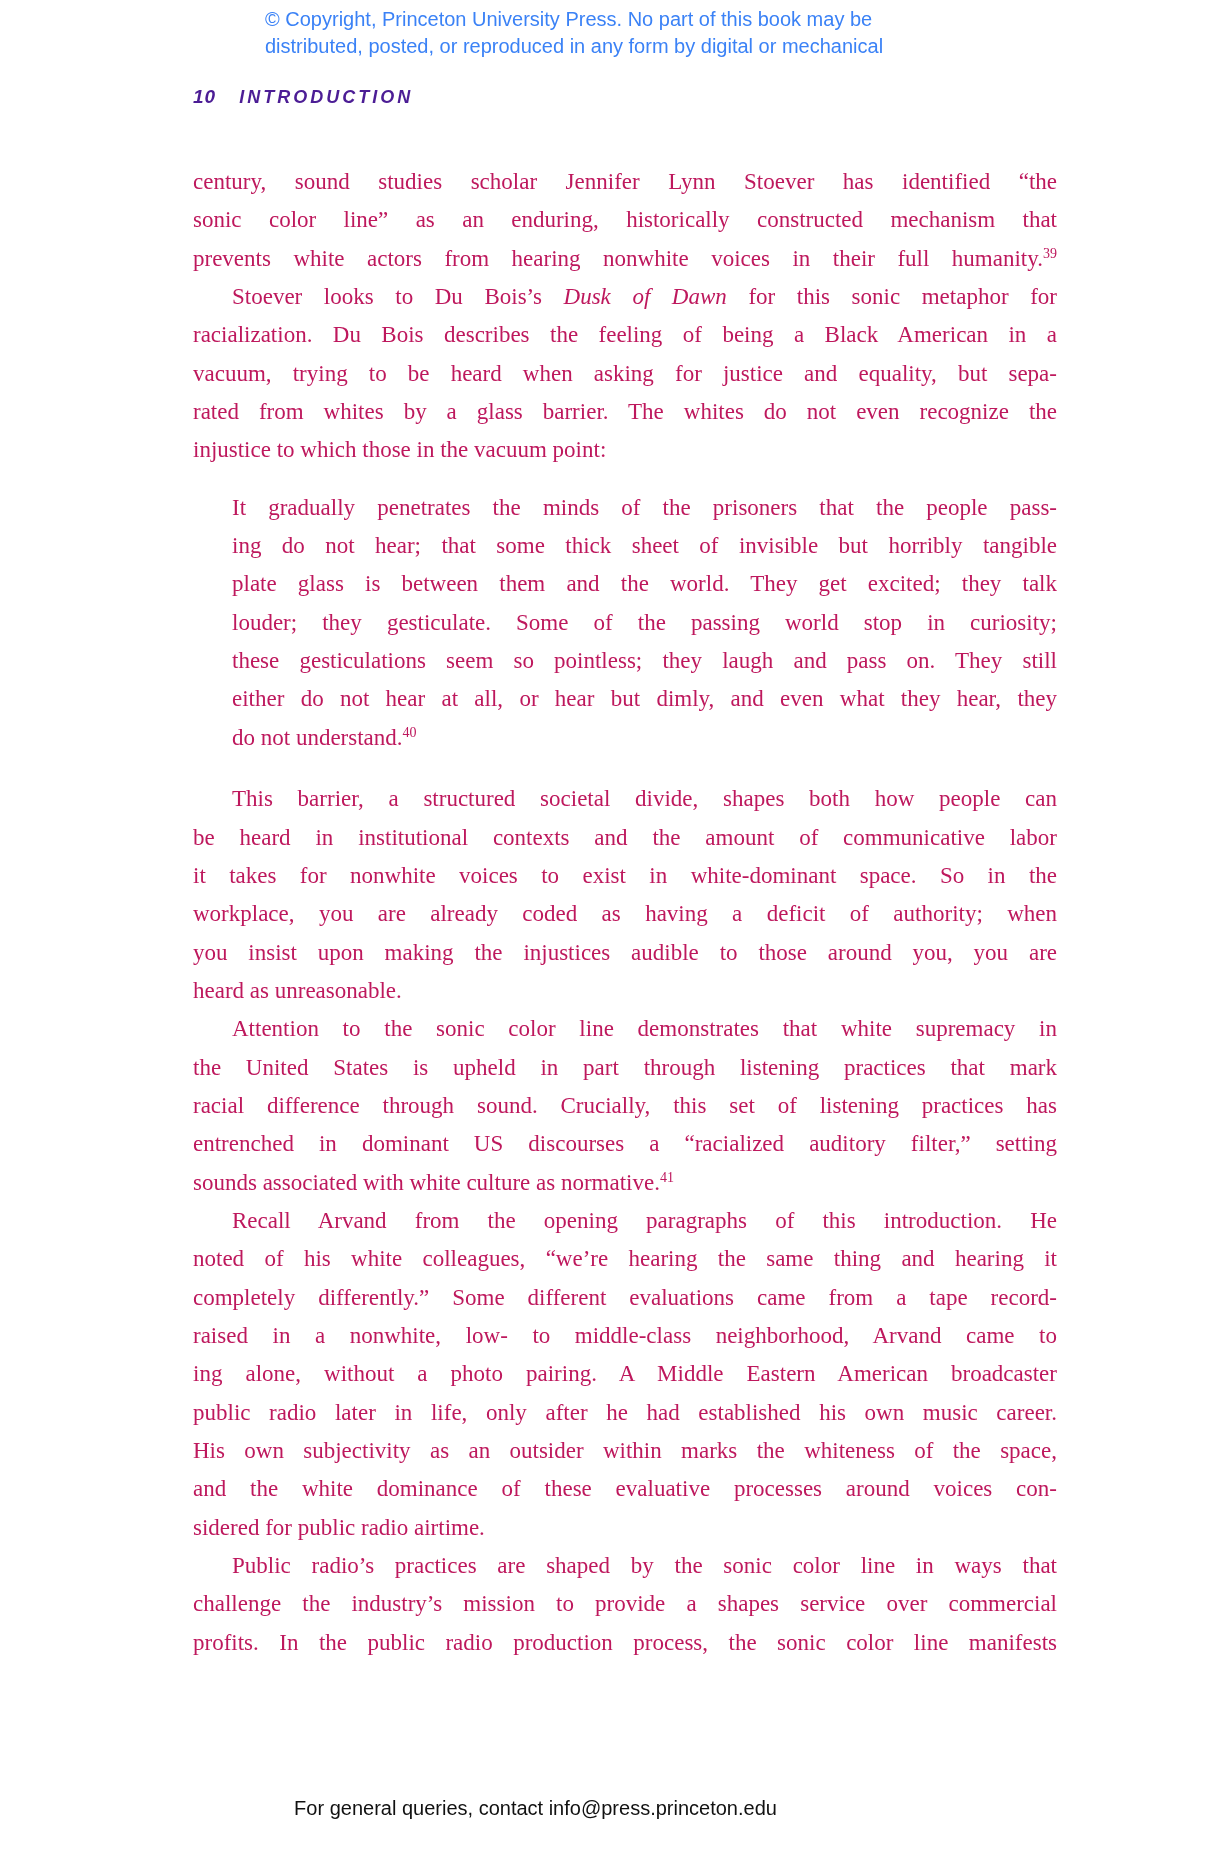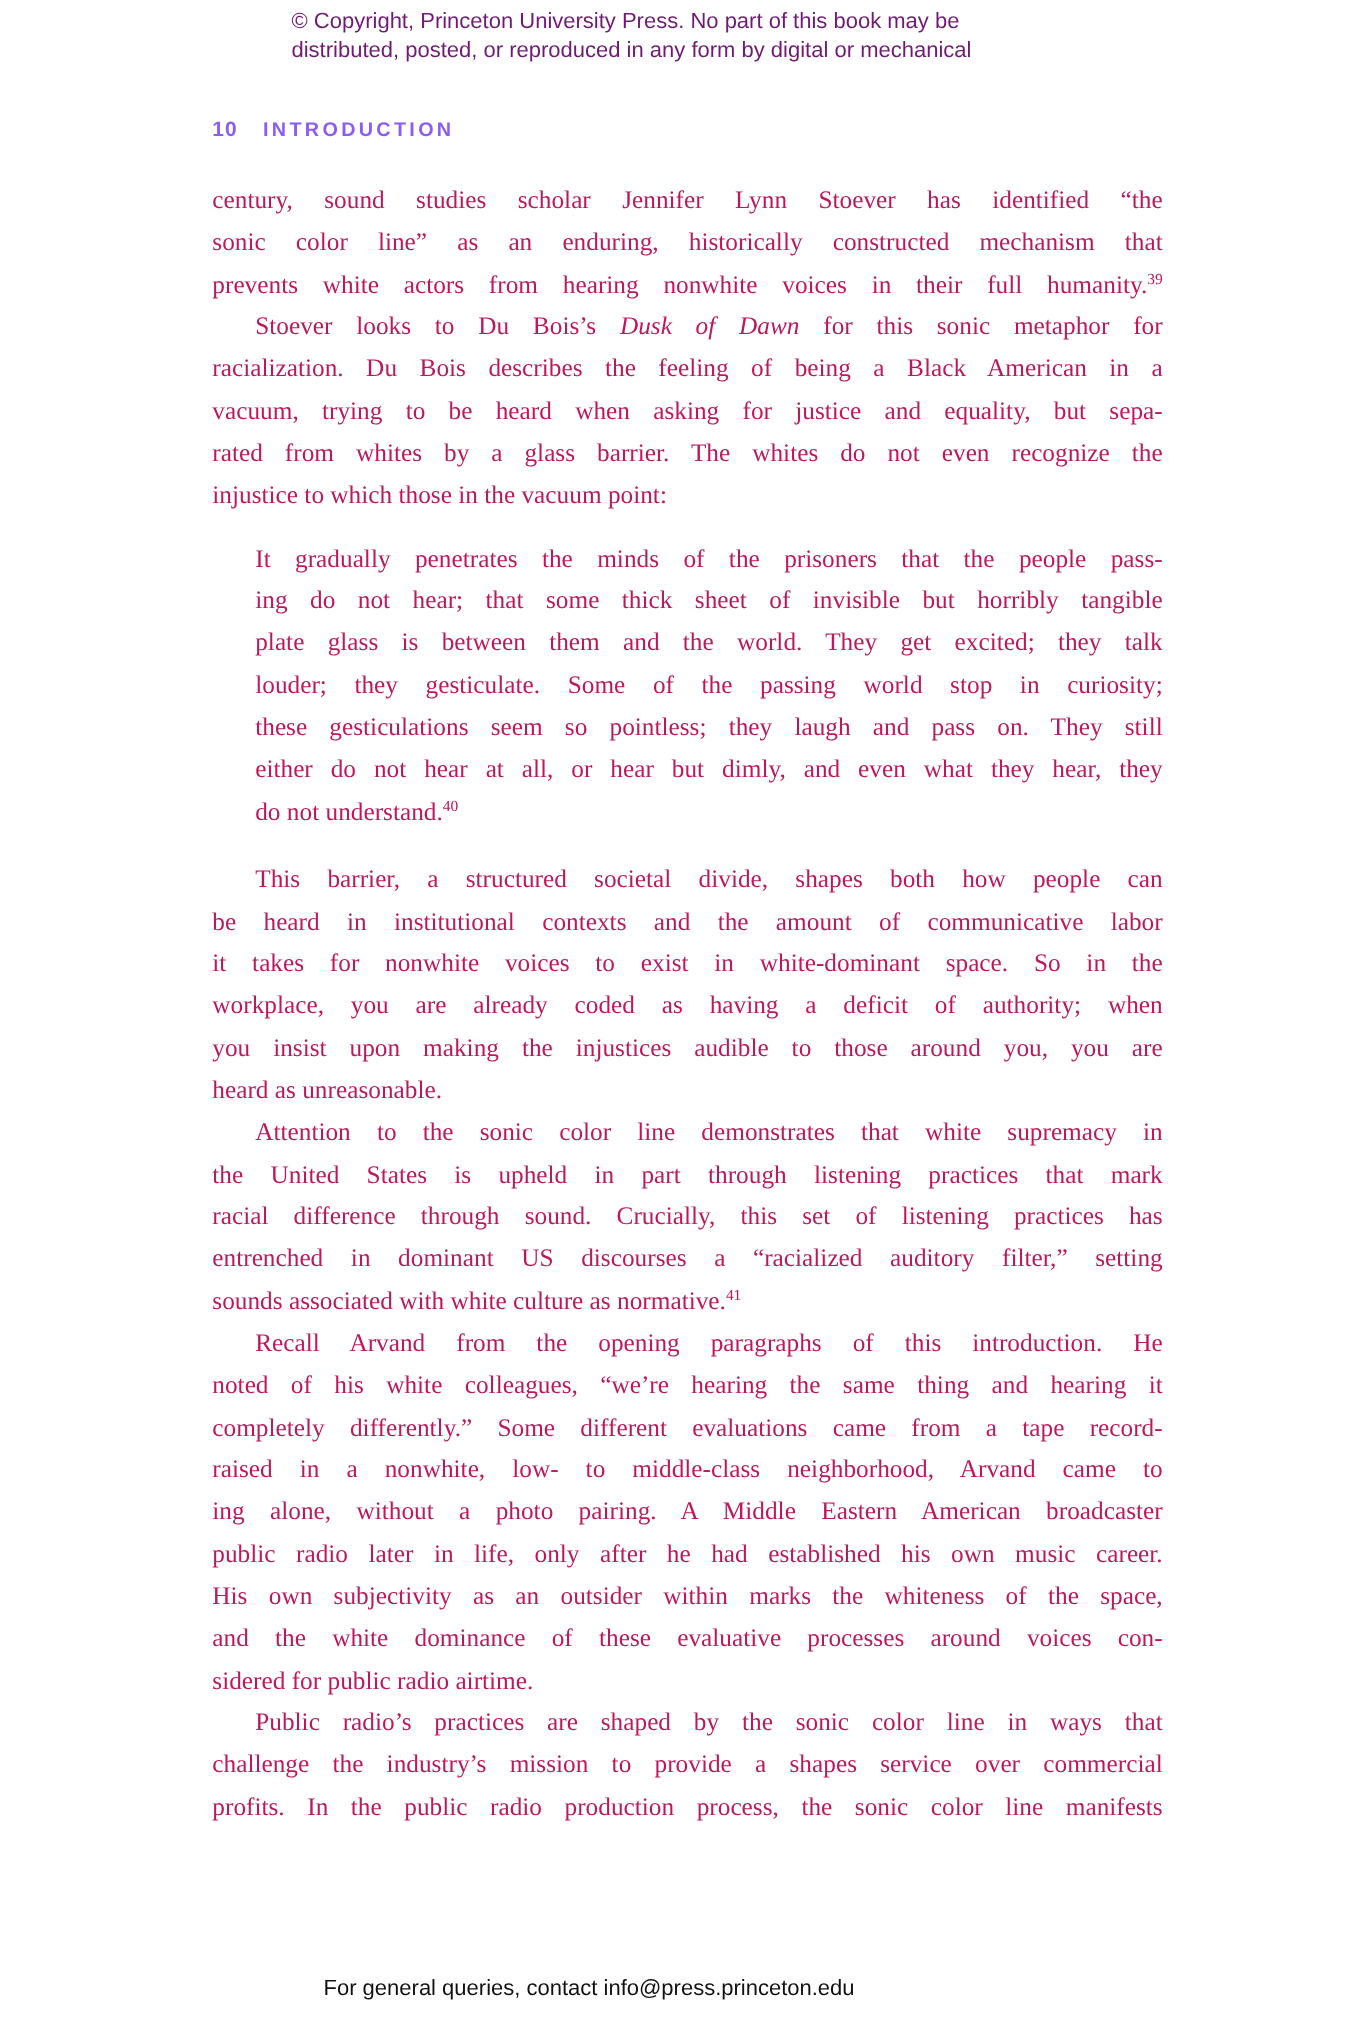--- a/index.html
+++ b/index.html
@@ -16,32 +16,33 @@
   }
 
   
   .copyright {
     position: absolute;
     left: 265px;
     top: 6px;
     font-family: "Liberation Sans", sans-serif;
     font-size: 20px;
     line-height: 27px;
-    color: #701a75;
+    color: #3b82f6;
   }
 
   
   .running-head {
     position: absolute;
     left: 193px;
-    top: 108px;
+    top: 86px;
     font-family: "Liberation Sans", sans-serif;
     font-size: 19px;
-    color: #8b5cf6;
+    color: #4c1d95;
     white-space: nowrap;
+    font-style: italic;
   }
   .running-head .page-num {
     font-weight: 700;
     margin-right: 23px;
     letter-spacing: 1px;
   }
   .running-head .chapter {
     font-weight: 700;
     letter-spacing: 3px;
     font-size: 18px;

